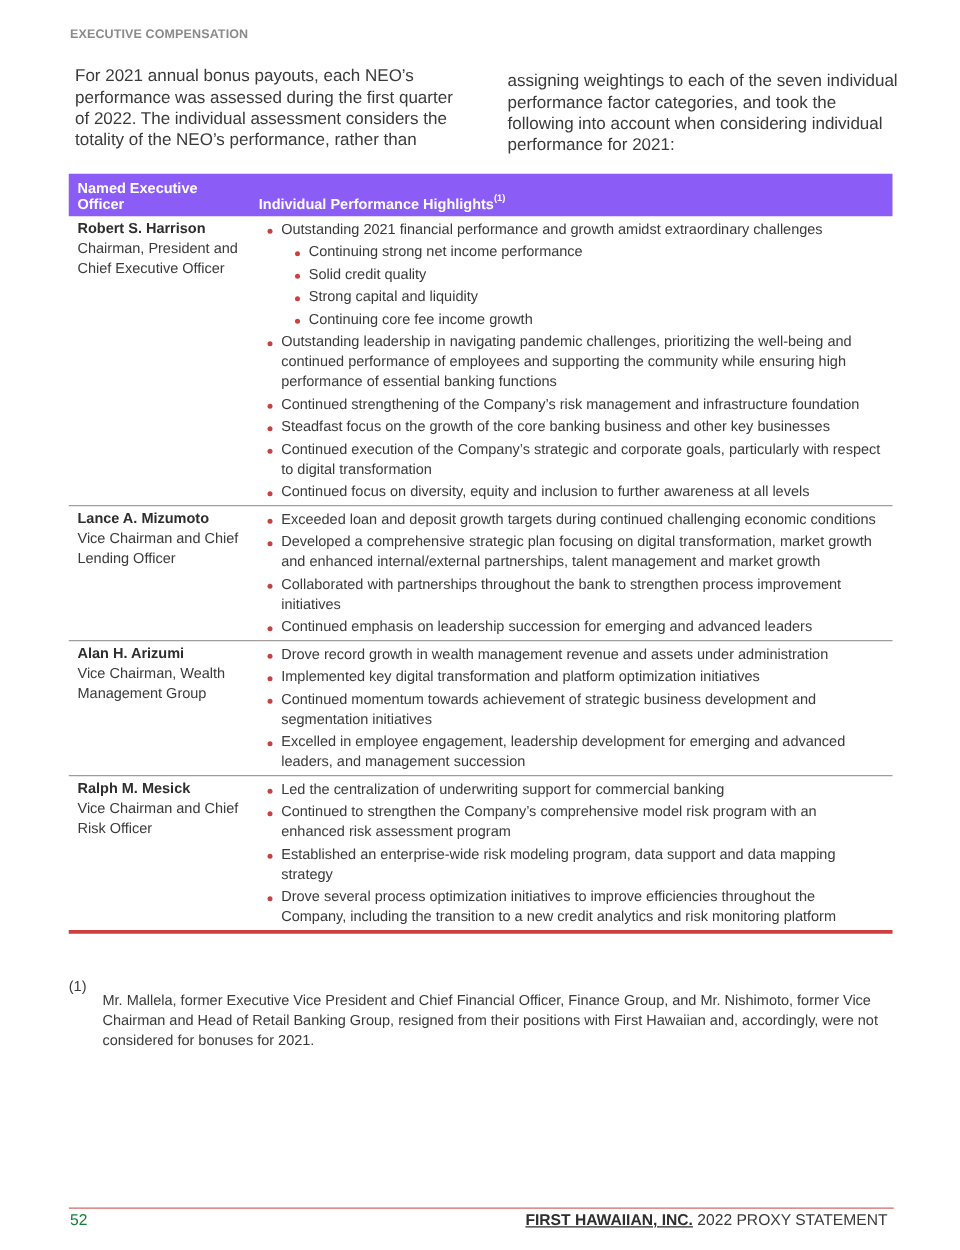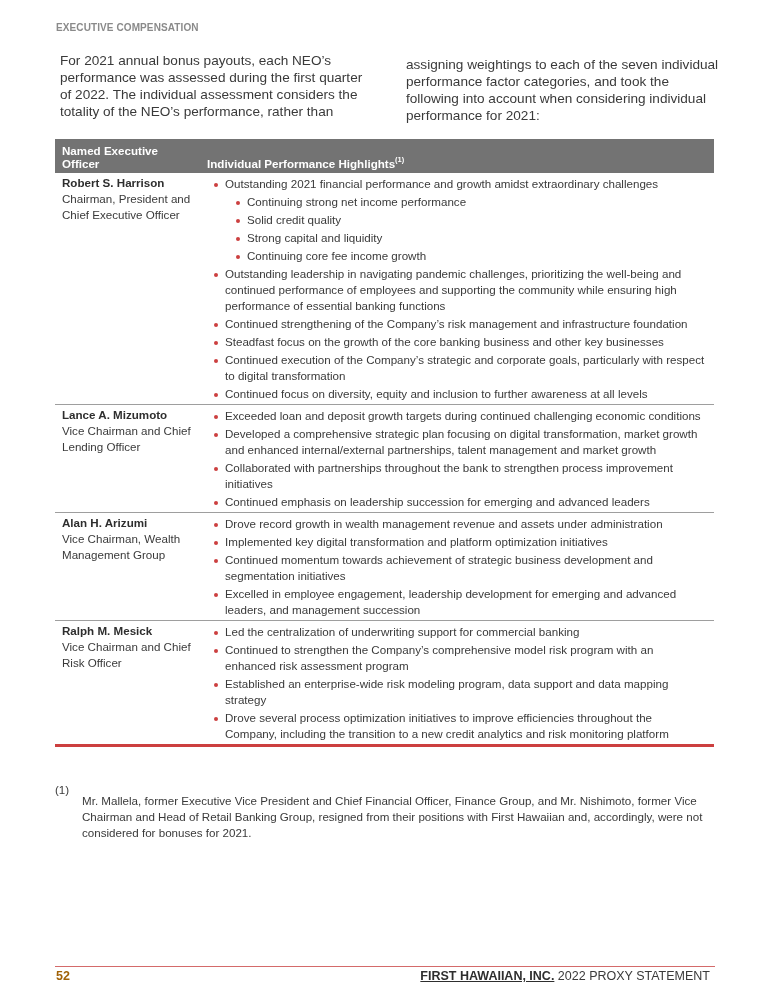--- a/index.html
+++ b/index.html
@@ -21,21 +21,21 @@
     .intro.right { left: 402px; width: 316px; }
 
     table.neo {
       position: absolute; left: 55px; top: 139px; width: 659px;
       border-collapse: collapse; table-layout: fixed;
       font-size: 11.6px; line-height: 16px; color: #3a3a3a;
     }
     table.neo col.c1 { width: 145px; }
     table.neo col.c2 { width: 514px; }
     table.neo thead th {
-      background: #737373; color: #ffffff; font-weight: bold; text-align: left;
+      background: #8b5cf6; color: #ffffff; font-weight: bold; text-align: left;
       vertical-align: bottom; font-size: 11.6px; line-height: 13px;
       padding: 5px 7px 3px 7px; height: 26px;
     }
     table.neo thead th sup { font-size: 7.5px; line-height: 0; position: relative; top: -1px; }
     table.neo tbody td { vertical-align: top; padding: 2px 7px 0 7px; }
     table.neo tbody tr.row td { border-bottom: 1.5px solid #9e9e9e; }
     table.neo tbody tr.row.last td { border-bottom: 3px solid #cc3f3f; }
     .name { font-weight: bold; color: #2e2e2e; }
     .role { color: #3a3a3a; }
 
@@ -54,21 +54,21 @@
       display: flex;
     }
     .footnote .fn-num { width: 27px; flex: none; }
     .footnote .fn-text { flex: 1; margin-top: 11px; }
 
     .footer-rule {
       position: absolute; left: 55px; top: 966px; width: 660px; height: 1px;
       background: #d46a6a;
     }
     .page-num {
-      position: absolute; left: 56px; top: 969px; font-size: 12.5px; font-weight: bold; color: #a16207;
+      position: absolute; left: 56px; top: 969px; font-size: 12.5px; font-weight: normal; color: #15803d;
     }
     .footer-title {
       position: absolute; right: 58px; top: 969px; font-size: 12.5px; color: #3a3a3a;
     }
     .footer-title .co { font-weight: bold; color: #2e2e2e; text-decoration: underline; }
   </style>
 </head>
 <body>
 
 <div class="section-label">EXECUTIVE COMPENSATION</div>

